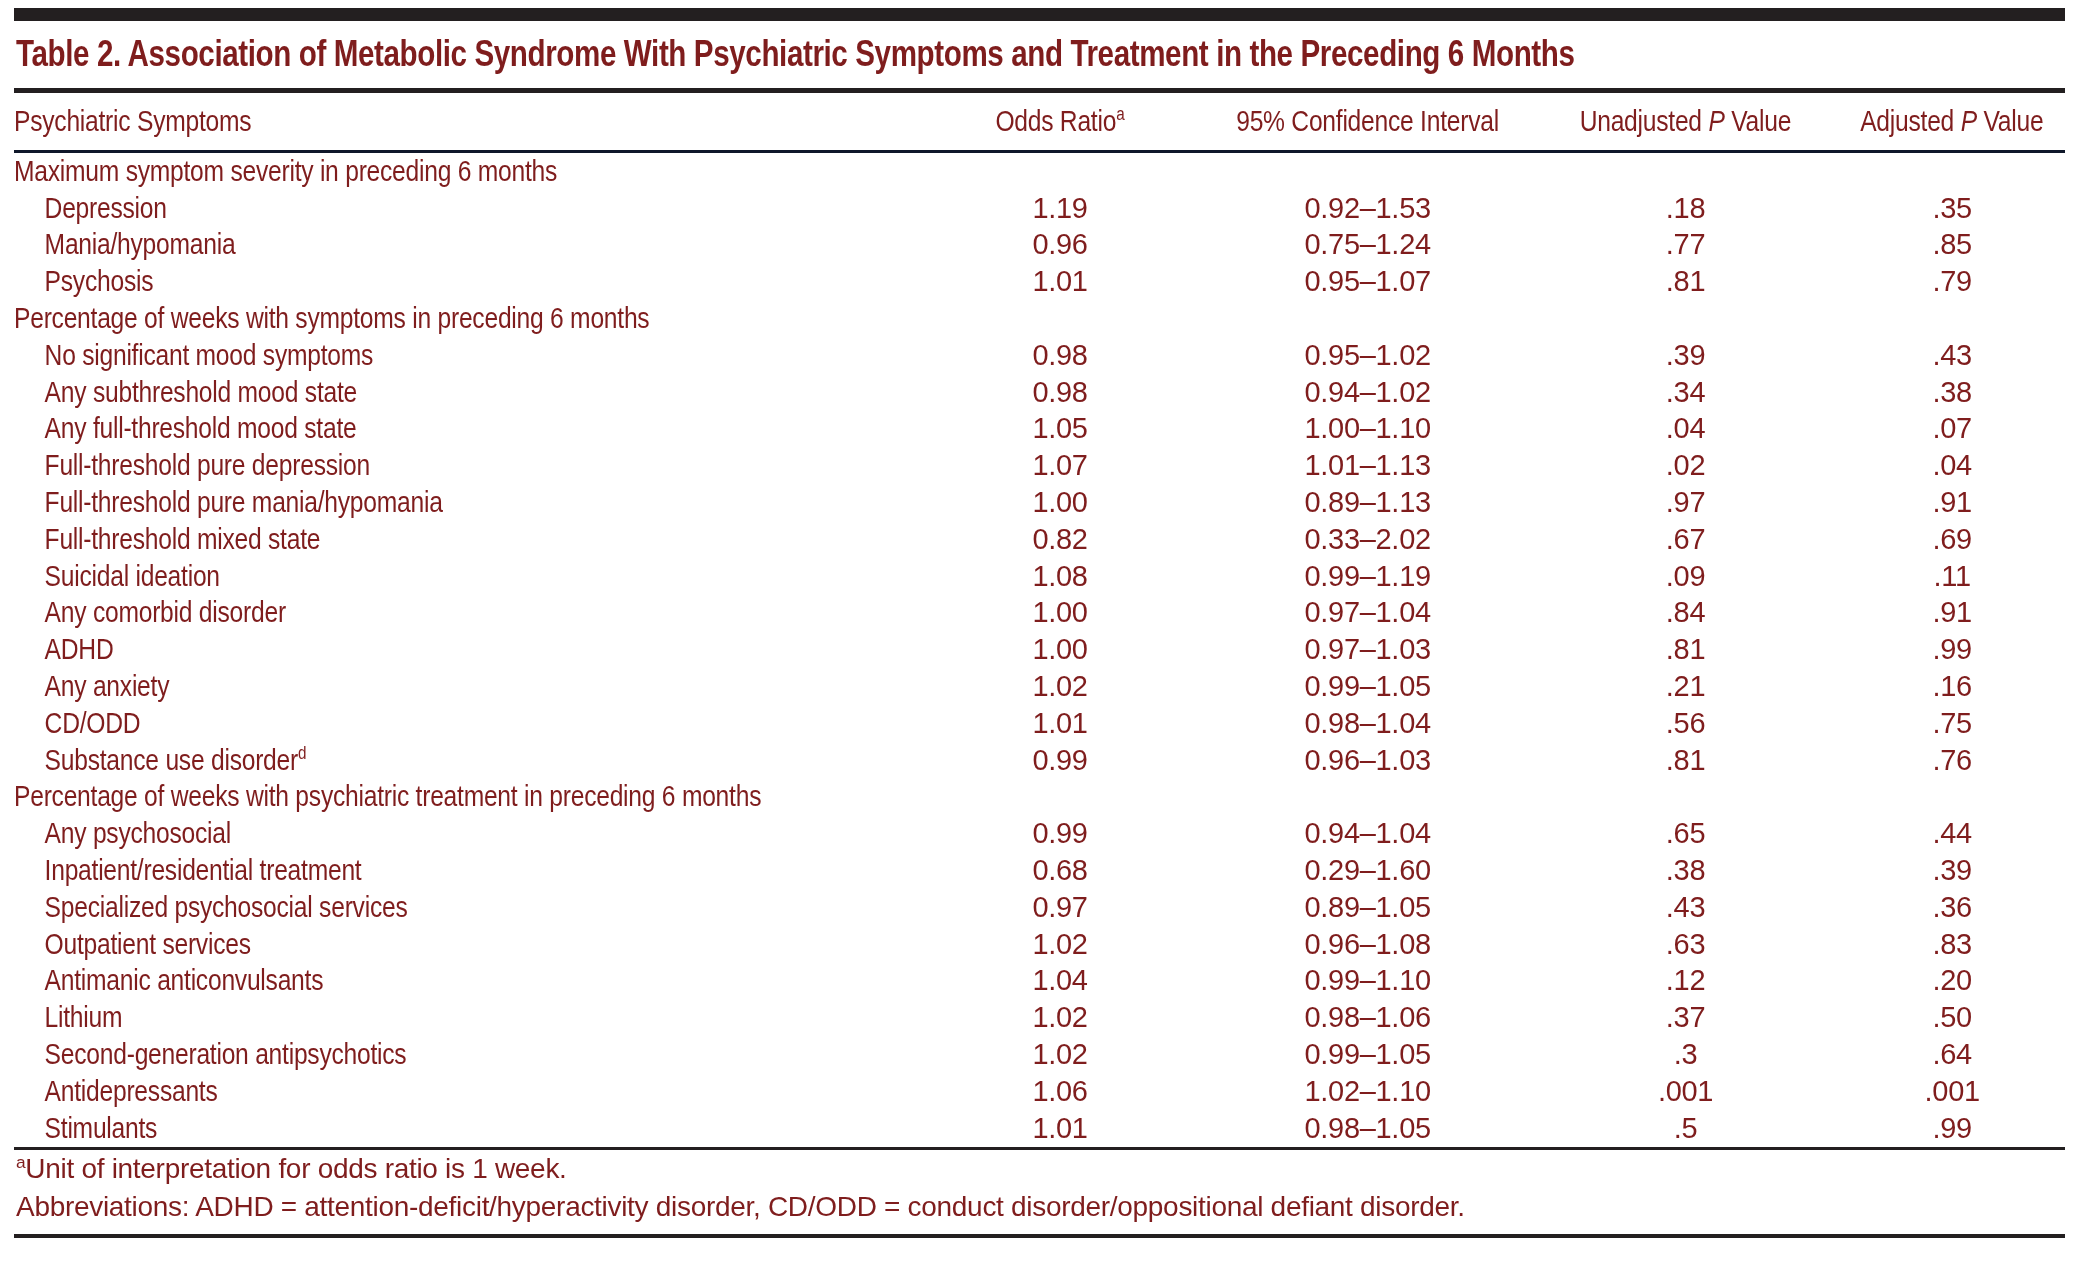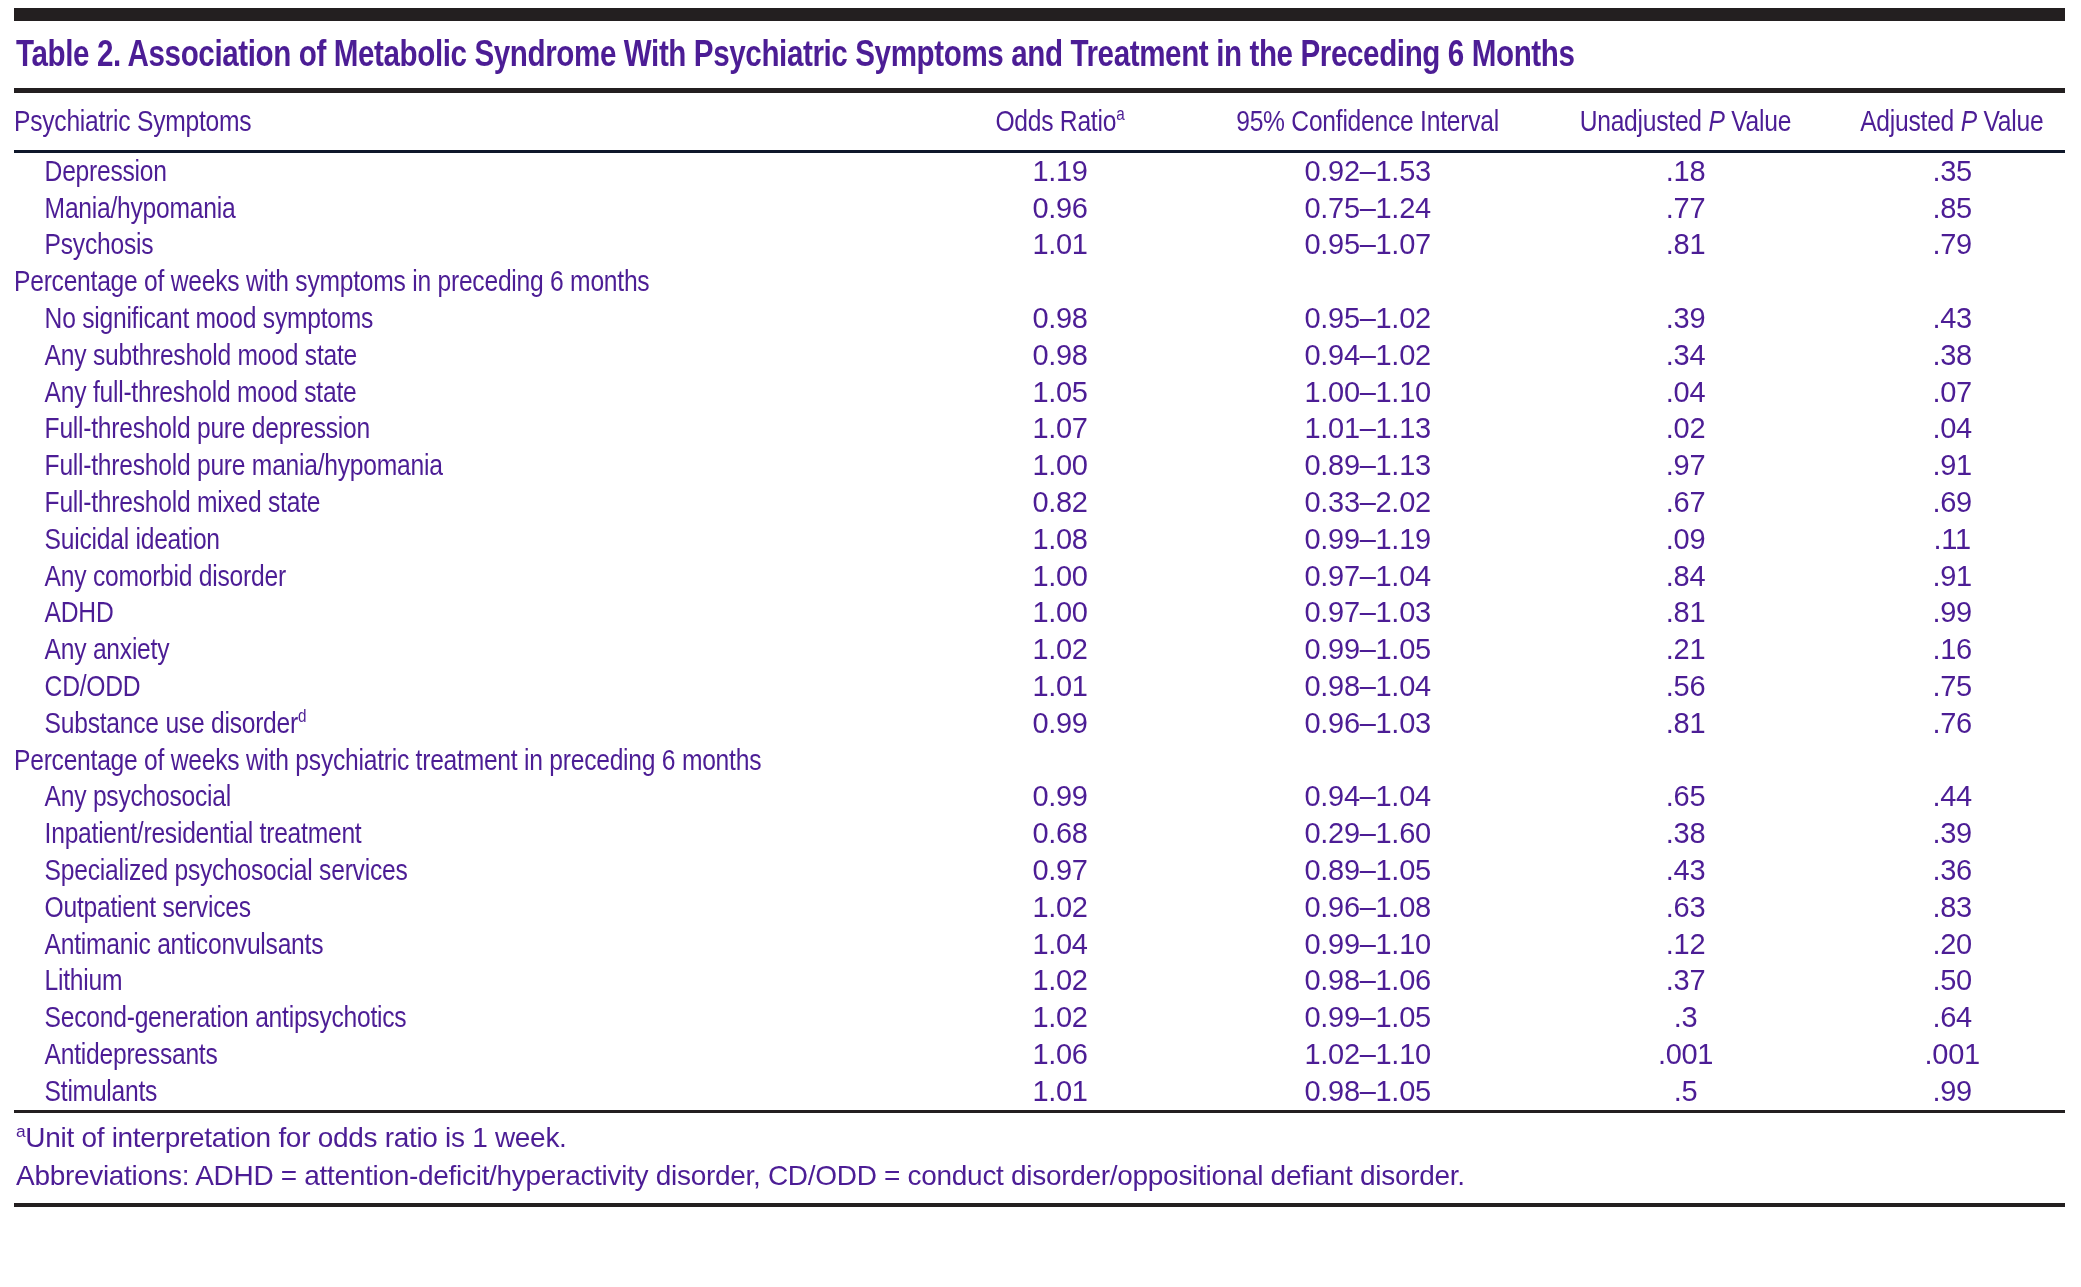--- a/index.html
+++ b/index.html
@@ -7,21 +7,21 @@
     padding: 0;
     background: #ffffff;
   }
   .page {
     position: relative;
     width: 2081px;
     height: 1287px;
     box-sizing: border-box;
     padding: 8px 16px 0 14px;
     background: #ffffff;
-    color: #4c1d95;
+    color: #7f1d1d;
     font-family: "Liberation Sans", sans-serif;
     overflow: hidden;
   }
   .rule {
     background: #231f20;
   }
   .top-bar { height: 13px; }
   .title-block {
     padding: 12px 2px 13px 2px;
   }
@@ -73,21 +73,21 @@
   }
   sup {
     font-size: 0.62em;
     line-height: 0;
     vertical-align: super;
   }
   .it { font-style: italic; }
 
   .body-rule { height: 3px; }
   .footnotes {
-    padding: 6px 2px 0 2px;
+    padding: 0 2px 0 2px;
   }
   .footnote {
     font-size: 28px;
     line-height: 38px;
     letter-spacing: -0.3px;
     white-space: nowrap;
   }
   .bottom-rule { height: 4px; margin-top: 8px; }
 </style>
 </head>
@@ -124,20 +124,29 @@
         </th>
         <th class="col-num">
           <span class="cnd"><span>Unadjusted </span><span class="it">P</span><span> Value</span></span>
         </th>
         <th class="col-num">
           <span class="cnd"><span>Adjusted </span><span class="it">P</span><span> Value</span></span>
         </th>
       </tr>
     </thead>
     <tbody id="table-body">
+        <tr class="section">
+      <td class="label-cell">
+        <span class="cnd cnd-left"><span class="row-label">Maximum symptom severity in preceding 6 months</span></span>
+      </td>
+      <td class="cell-num cell-or"></td>
+      <td class="cell-num cell-ci"></td>
+      <td class="cell-num cell-pu"></td>
+      <td class="cell-num cell-pa"></td>
+    </tr>
         <tr class="item">
       <td class="label-cell">
         <span class="cnd cnd-left"><span class="row-label">Depression</span></span>
       </td>
       <td class="cell-num cell-or">1.19</td>
       <td class="cell-num cell-ci">0.92–1.53</td>
       <td class="cell-num cell-pu">.18</td>
       <td class="cell-num cell-pa">.35</td>
     </tr>
         <tr class="item">

